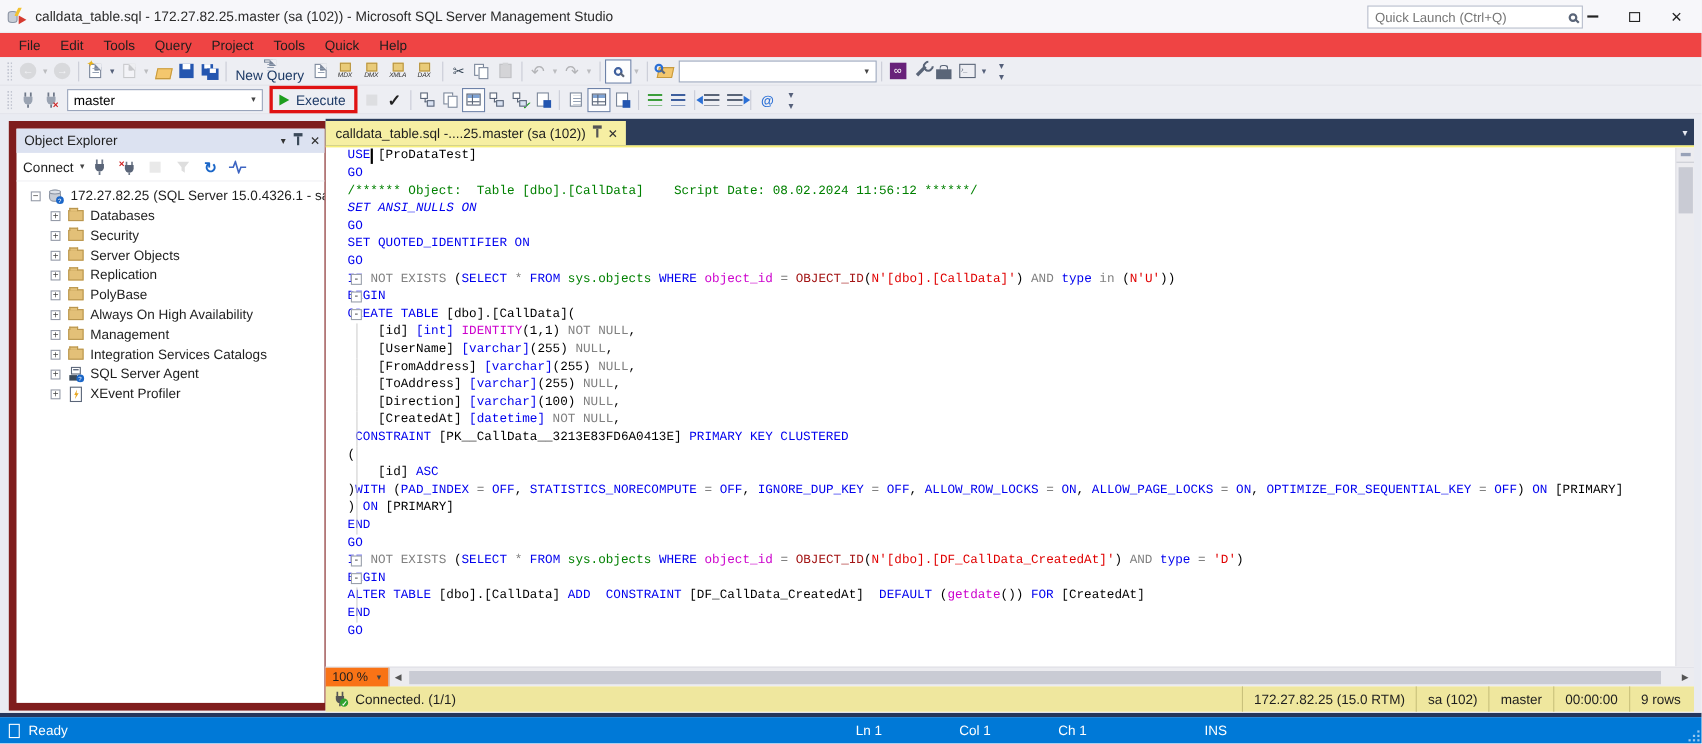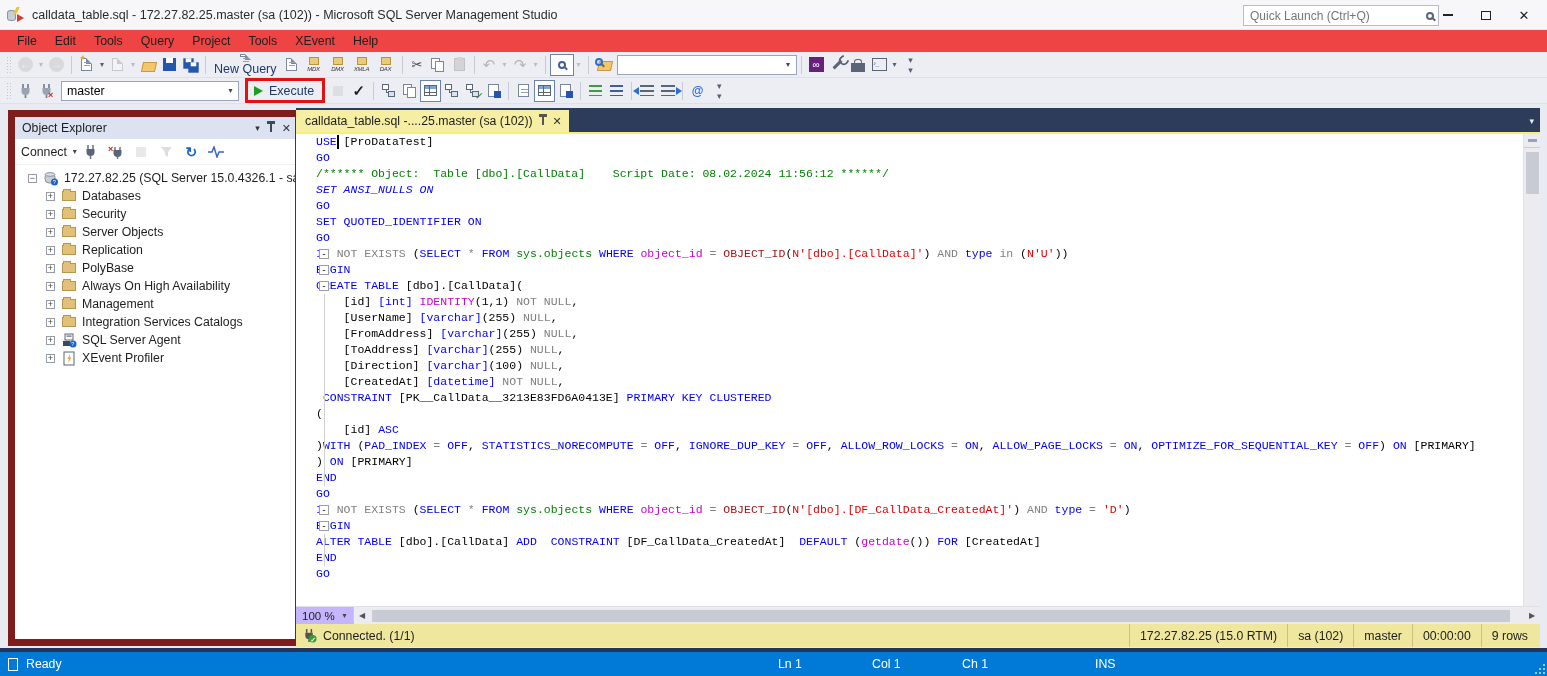--- a/index.html
+++ b/index.html
@@ -117,21 +117,21 @@
   .codearea { flex:1; position:relative; overflow:hidden; font-family:"Liberation Mono","DejaVu Sans Mono",monospace; font-size:11.5px; line-height:16px; }
   .code-line { position:relative; height:16px; padding-left:20px; white-space:pre; }
   .fold-box { position:absolute; left:23px; top:3px; width:10px; height:10px; border:1px solid #9aa0ab; background:#fff; font-size:10px; line-height:8px; text-align:center; color:#333; font-family:"Liberation Sans",sans-serif; }
   .guide { position:absolute; left:28px; top:0; bottom:0; width:1px; background:#D0D0D0; }
   .caret { position:absolute; left:41px; top:1px; width:1.5px; height:14px; background:#000; }
   .vscroll { position:absolute; right:0; top:0; bottom:0; width:17px; background:#ECECF0; border-left:1px solid #E0E0E6; }
   .vsplit { height:14px; border-bottom:1px solid #C9CBD4; display:flex; align-items:center; justify-content:center; }
   .vsplit i { display:block; width:9px; height:3px; background:#98A2B8; }
   .vthumb { position:absolute; left:2px; top:18px; width:13px; height:42px; background:#C9CBD4; }
   .hscrollrow { height:18px; background:#ECECF0; display:flex; align-items:center; flex:none; border-top:1px solid #E0E0E6; }
-  .zoombox { width:58px; height:18px; background:#c4b5fd; border-right:1px solid #C9CBD4; display:flex; align-items:center; padding-left:6px; font-size:11.5px; gap:8px; }
+  .zoombox { width:58px; height:18px; background:#f97316; border-right:1px solid #C9CBD4; display:flex; align-items:center; padding-left:6px; font-size:11.5px; gap:8px; }
   .zoombox .zdd { font-size:8px; color:#444; }
   .harrow { width:16px; display:flex; align-items:center; justify-content:center; font-size:8px; color:#555; }
   .htrack { flex:1; position:relative; height:100%; }
   .hthumb { position:absolute; left:2px; right:14px; top:3px; height:12px; background:#C9CBD4; }
   .connstrip { height:23px; background:#EFE79E; display:flex; align-items:center; padding:0 2px 0 6px; flex:none; font-size:12.3px; }
   .conn-left { display:flex; align-items:center; gap:6px; }
   .conn-right { margin-left:auto; display:flex; align-items:stretch; height:100%; }
   .conn-seg { display:flex; align-items:center; padding:0 10px; border-left:1px solid #C9C17C; }
 
   
@@ -169,21 +169,21 @@
     </div>
   </div>
 
   <div class="menubar">
       <span class="menu-item">File</span>
       <span class="menu-item">Edit</span>
       <span class="menu-item">Tools</span>
       <span class="menu-item">Query</span>
       <span class="menu-item">Project</span>
       <span class="menu-item">Tools</span>
-      <span class="menu-item">XEvent</span>
+      <span class="menu-item">Quick</span>
       <span class="menu-item">Help</span>
     </div>
 
   <div class="toolbar">
     <span class="grip"></span>
     <span class="gi dis">
         <i class="i-nav">←</i>
       </span>
     <span class="gi dis dd">▾</span>
     <span class="gi dis">

